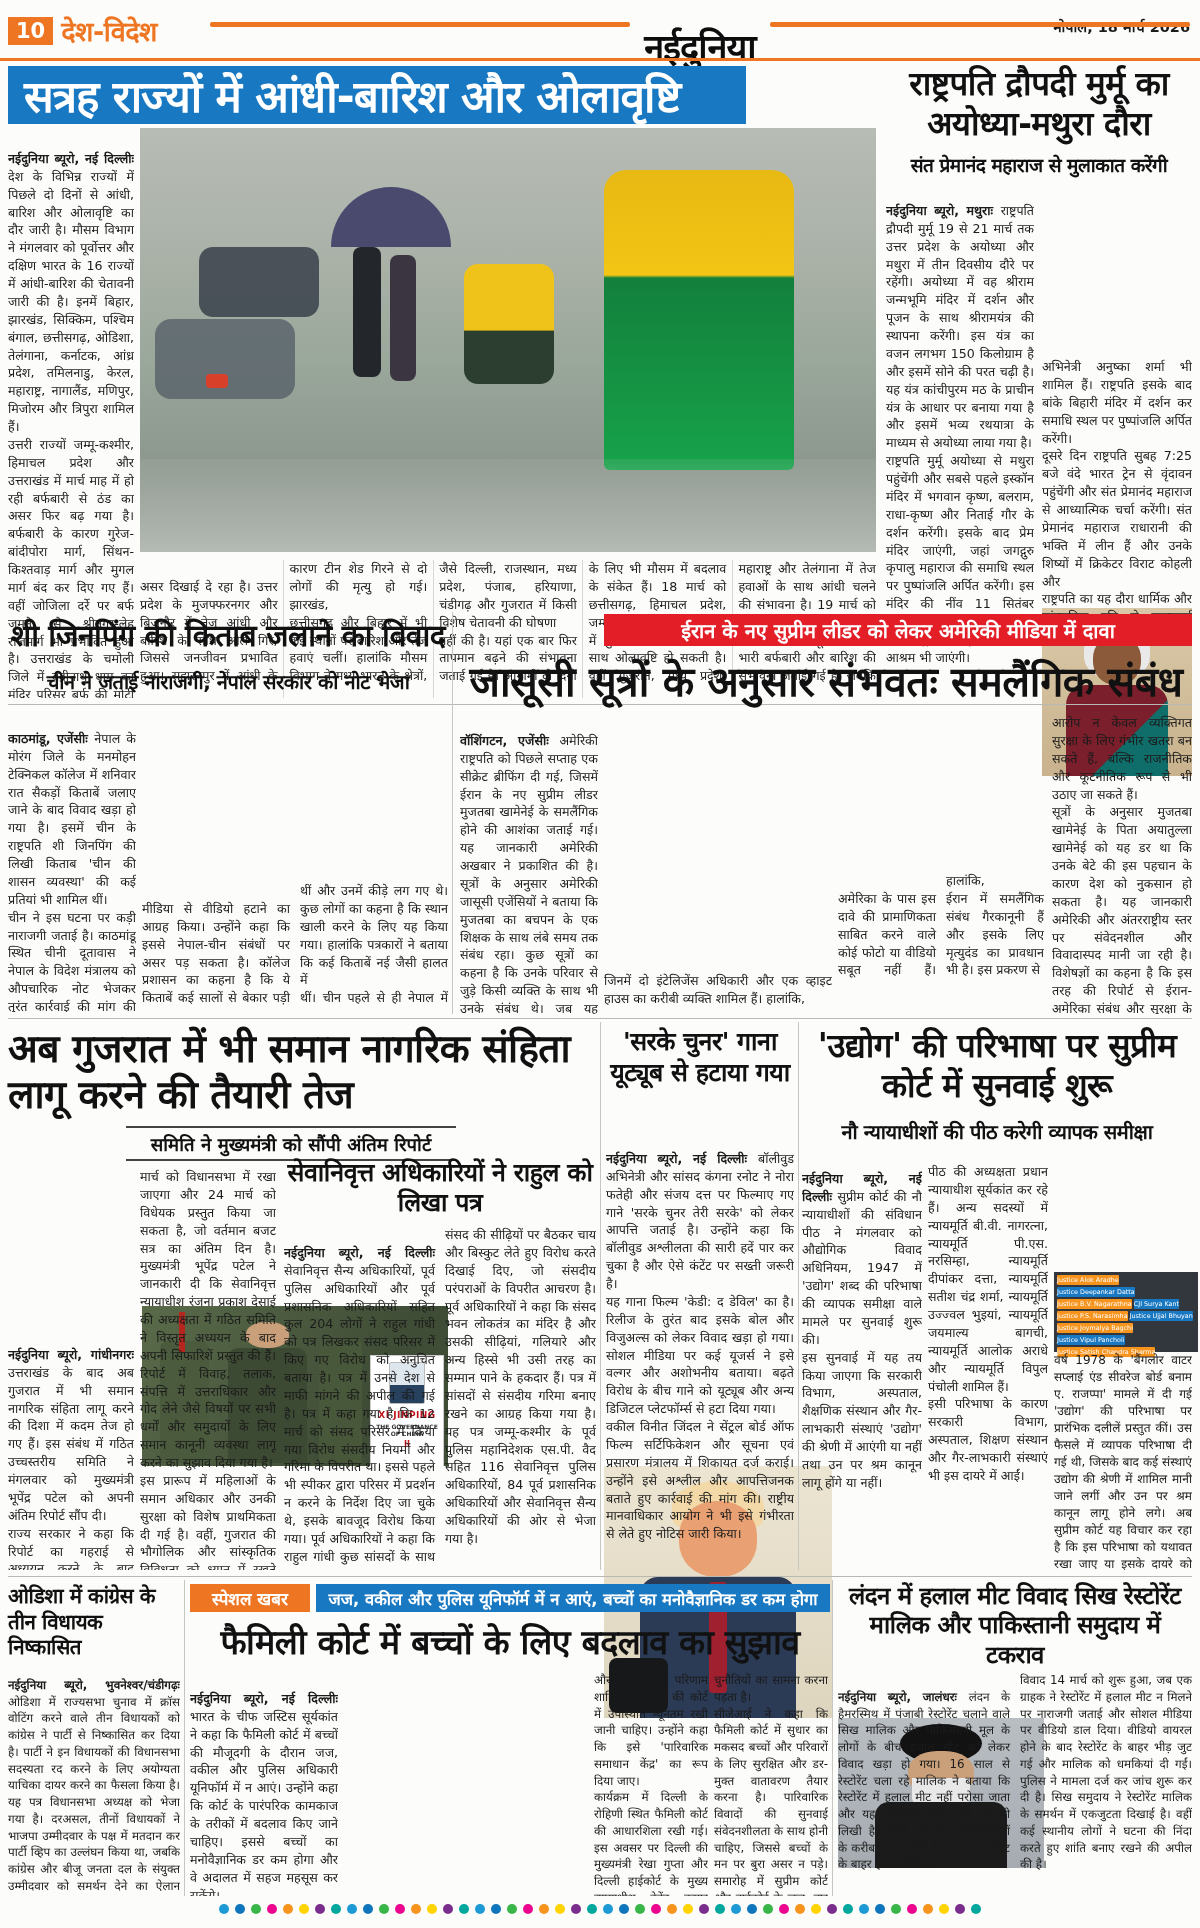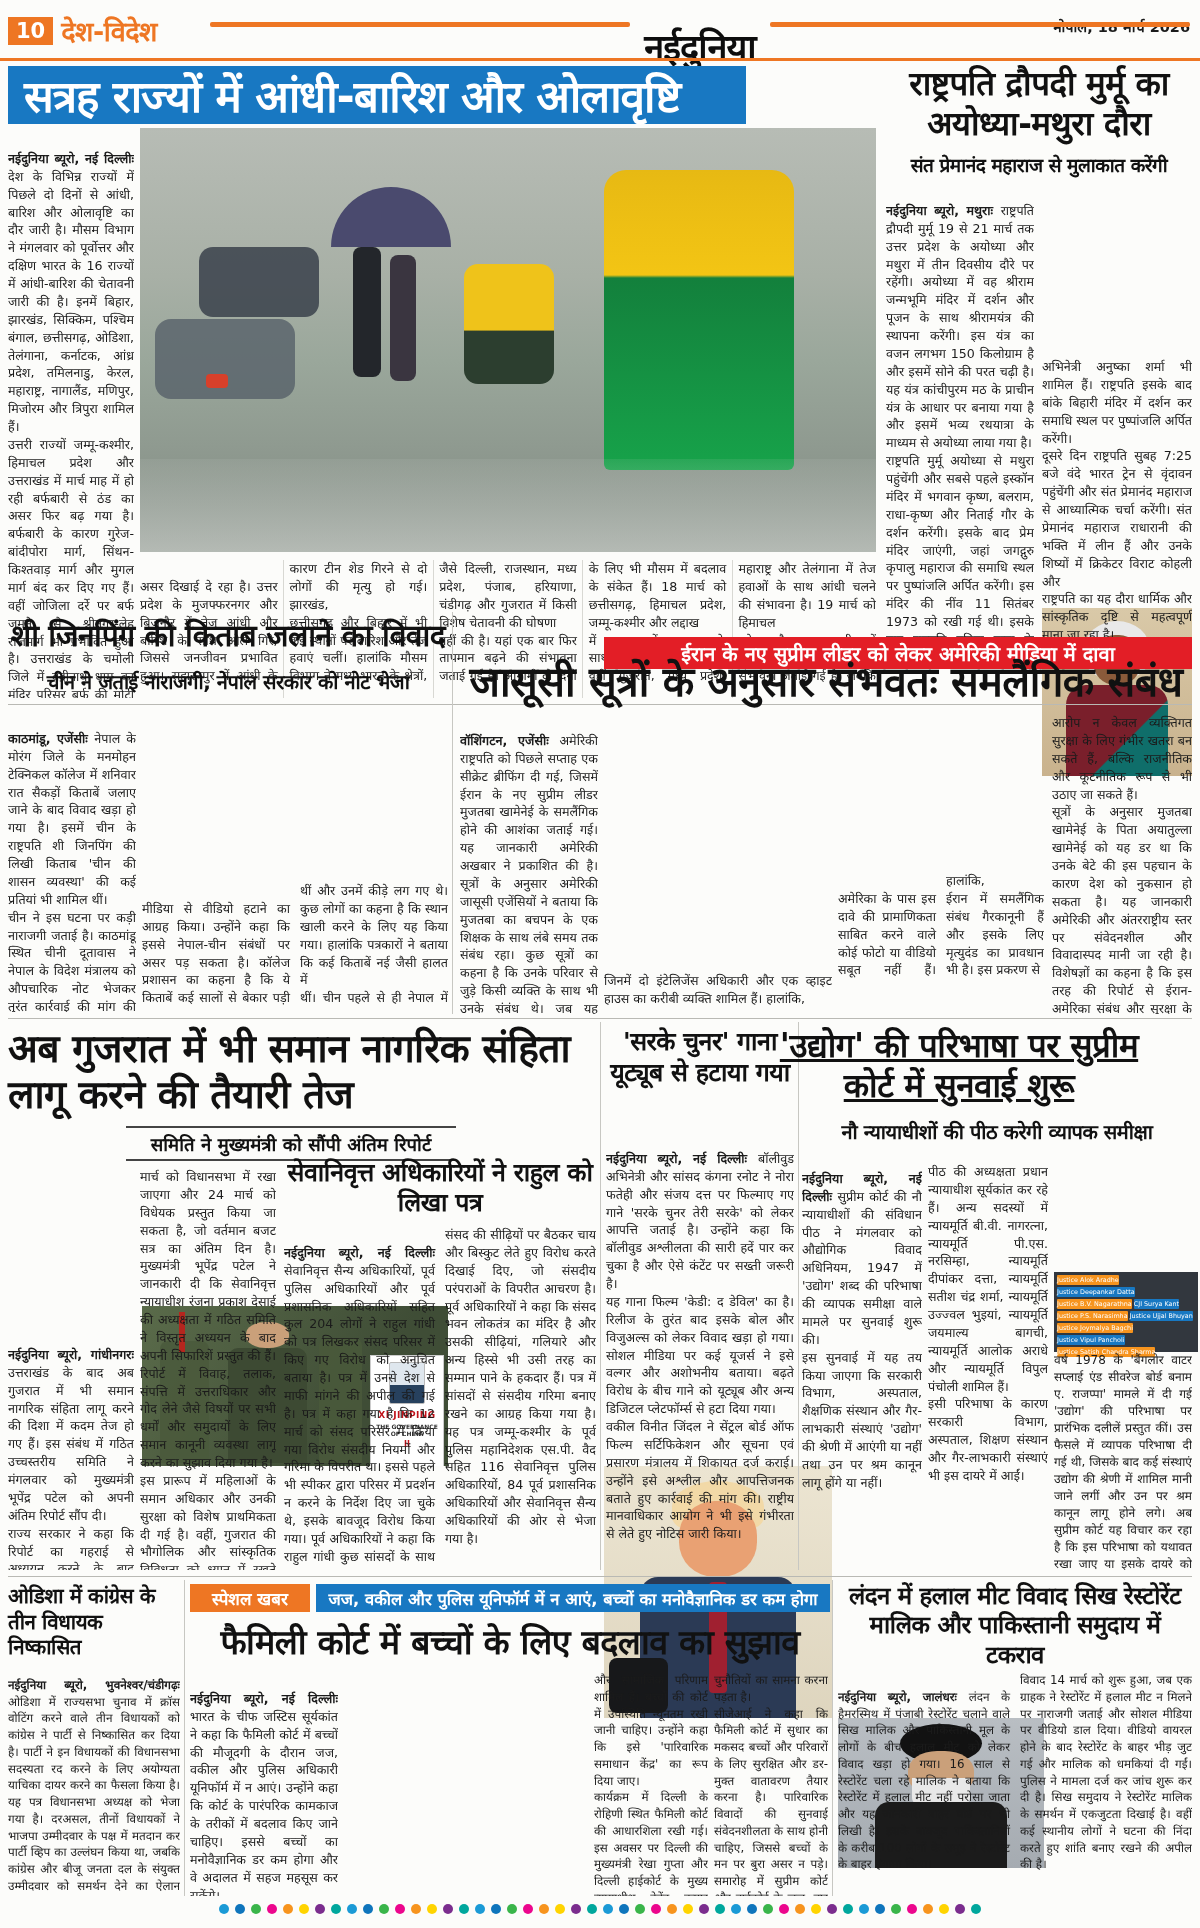--- a/index.html
+++ b/index.html
@@ -22,21 +22,21 @@
   
   .main-bar{background:#1878c2;color:#fff;font-weight:bold;font-size:44px;letter-spacing:-1px;
             display:flex;align-items:center;padding-left:16px;}
   .bubble{background:#1687c9;border:4px solid #fff;border-radius:50%;color:#fff;font-weight:bold;
           font-size:18px;line-height:1.25;display:flex;align-items:center;justify-content:center;
           text-align:center;padding:10px;box-shadow:0 0 0 1px #9cc6e2;}
   .band{column-gap:12px;column-rule:1px solid #d8d8d3;}
   .photo{position:relative;overflow:hidden;background:#9aa39a;}
   
   .kicker-red{background:#e31e26;color:#fff;font-weight:bold;font-size:20px;display:flex;
-              align-items:center;justify-content:center;margin-top:23px;}
+              align-items:center;justify-content:center;}
   .strip-blue{background:#1878c2;color:#fff;font-weight:bold;font-size:16.5px;display:flex;
               align-items:center;justify-content:center;}
   .label-orange{background:#ee7623;color:#fff;font-weight:bold;font-size:17px;display:flex;
               align-items:center;justify-content:center;}
   .boxhead{font-weight:bold;font-size:18.5px;text-align:center;border-top:2px solid #444;
            border-bottom:2px solid #444;padding:3px 0;color:#111;}
   
   .book{background:#fff;border:1px solid #ccc;display:flex;flex-direction:column;align-items:center;
         padding:6px 3px;text-align:center;}
   .book .bk-author{color:#c0121a;font-weight:bold;font-size:9px;margin-top:6px;letter-spacing:.5px;}
@@ -188,21 +188,21 @@
 
   <div class="abs hl center" style="left:606px;top:1026px;width:188px;font-size:25px;line-height:1.25;">'सरके चुनर' गाना यूट्यूब से हटाया गया</div>
   <div class="abs txt" style="left:606px;top:1132px;width:188px;height:438px;">
     <b class="by">नईदुनिया ब्यूरो, नई दिल्लीः</b><span>बॉलीवुड अभिनेत्री और सांसद कंगना रनोट ने नोरा फतेही और संजय दत्त पर फिल्माए गए गाने 'सरके चुनर तेरी सरके' को लेकर आपत्ति जताई है। उन्होंने कहा कि बॉलीवुड अश्लीलता की सारी हदें पार कर चुका है और ऐसे कंटेंट पर सख्ती जरूरी है।
 यह गाना फिल्म 'केडी: द डेविल' का है। रिलीज के तुरंत बाद इसके बोल और विजुअल्स को लेकर विवाद खड़ा हो गया। सोशल मीडिया पर कई यूजर्स ने इसे वल्गर और अशोभनीय बताया। बढ़ते विरोध के बीच गाने को यूट्यूब और अन्य डिजिटल प्लेटफॉर्म्स से हटा दिया गया।
 वकील विनीत जिंदल ने सेंट्रल बोर्ड ऑफ फिल्म सर्टिफिकेशन और सूचना एवं प्रसारण मंत्रालय में शिकायत दर्ज कराई। उन्होंने इसे अश्लील और आपत्तिजनक बताते हुए कार्रवाई की मांग की। राष्ट्रीय मानवाधिकार आयोग ने भी इसे गंभीरता से लेते हुए नोटिस जारी किया।</span>
   </div>
 
   <div class="abs rule-v" style="left:798px;top:1022px;height:548px;"></div>
 
-  <div class="abs hl center" style="left:764px;top:1026px;width:390px;font-size:33px;line-height:1.2;text-decoration:underline;">'उद्योग' की परिभाषा पर सुप्रीम कोर्ट में सुनवाई शुरू</div>
+  <div class="abs hl center" style="left:802px;top:1026px;width:390px;font-size:33px;line-height:1.2;">'उद्योग' की परिभाषा पर सुप्रीम कोर्ट में सुनवाई शुरू</div>
   <div class="abs hl center" style="left:802px;top:1118px;width:390px;font-size:20px;">नौ न्यायाधीशों की पीठ करेगी व्यापक समीक्षा</div>
   <div class="abs txt" style="left:802px;top:1152px;width:120px;height:418px;">
     <b class="by">नईदुनिया ब्यूरो, नई दिल्लीः</b><span>सुप्रीम कोर्ट की नौ न्यायाधीशों की संविधान पीठ ने मंगलवार को औद्योगिक विवाद अधिनियम, 1947 में 'उद्योग' शब्द की परिभाषा की व्यापक समीक्षा वाले मामले पर सुनवाई शुरू की।
 इस सुनवाई में यह तय किया जाएगा कि सरकारी विभाग, अस्पताल, शैक्षणिक संस्थान और गैर-लाभकारी संस्थाएं 'उद्योग' की श्रेणी में आएंगी या नहीं तथा उन पर श्रम कानून लागू होंगे या नहीं।</span>
   </div>
   <div class="abs txt" style="left:928px;top:1152px;width:120px;height:418px;margin-top:11px;">पीठ की अध्यक्षता प्रधान न्यायाधीश सूर्यकांत कर रहे हैं। अन्य सदस्यों में न्यायमूर्ति बी.वी. नागरत्ना, न्यायमूर्ति पी.एस. नरसिम्हा, न्यायमूर्ति दीपांकर दत्ता, न्यायमूर्ति सतीश चंद्र शर्मा, न्यायमूर्ति उज्ज्वल भुइयां, न्यायमूर्ति जयमाल्य बागची, न्यायमूर्ति आलोक अराधे और न्यायमूर्ति विपुल पंचोली शामिल हैं।
 इसी परिभाषा के कारण सरकारी विभाग, अस्पताल, शिक्षण संस्थान और गैर-लाभकारी संस्थाएं भी इस दायरे में आईं।</div>
 
   <div class="abs judges" style="left:1054px;top:1272px;width:138px;height:74px;">
       <span class="judge-chip">Justice Alok Aradhe</span>

